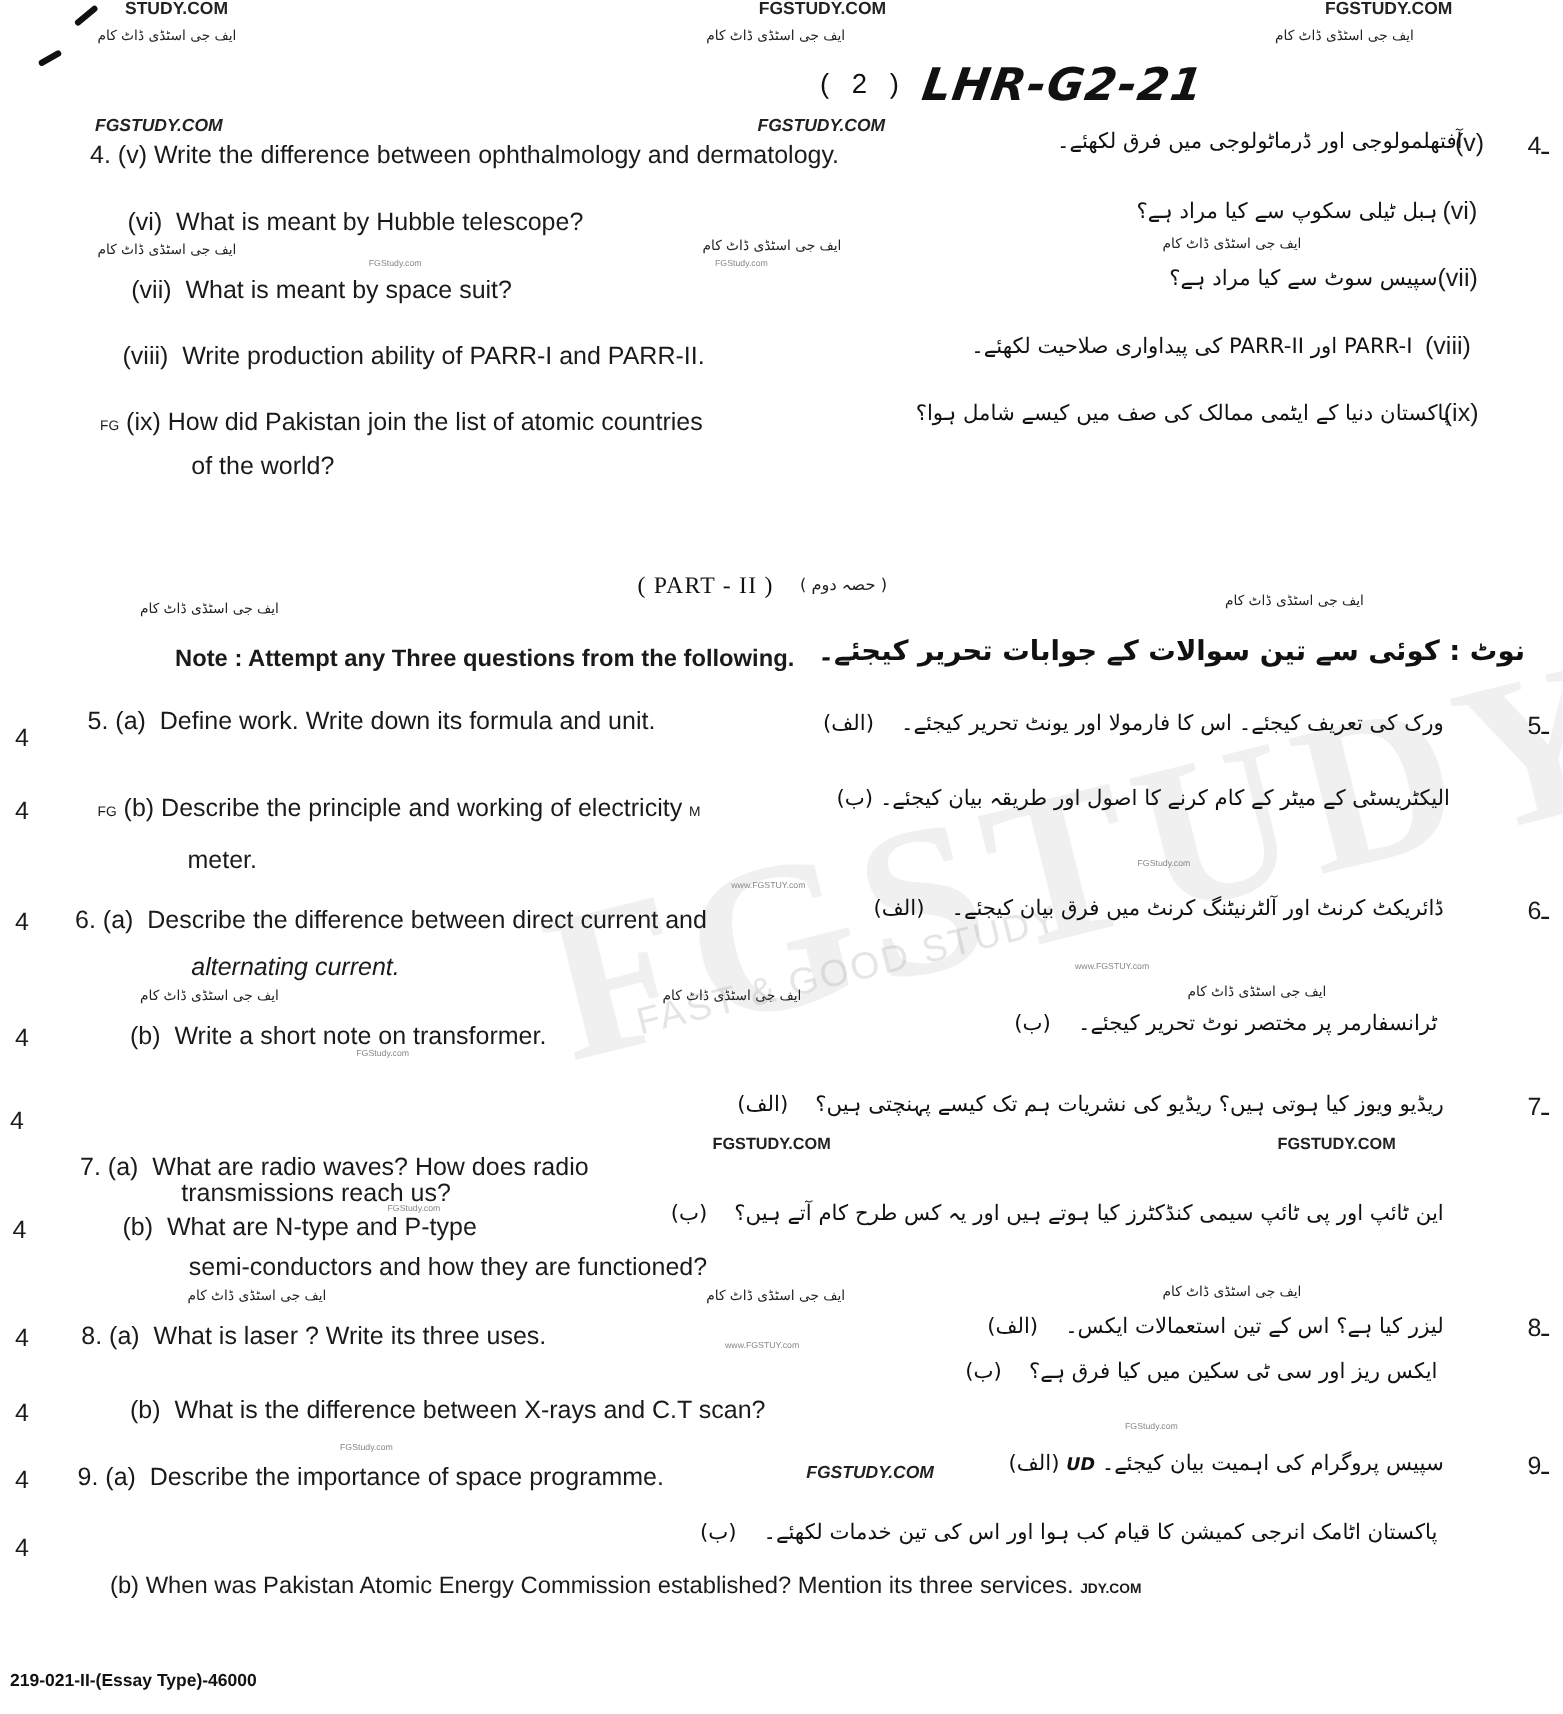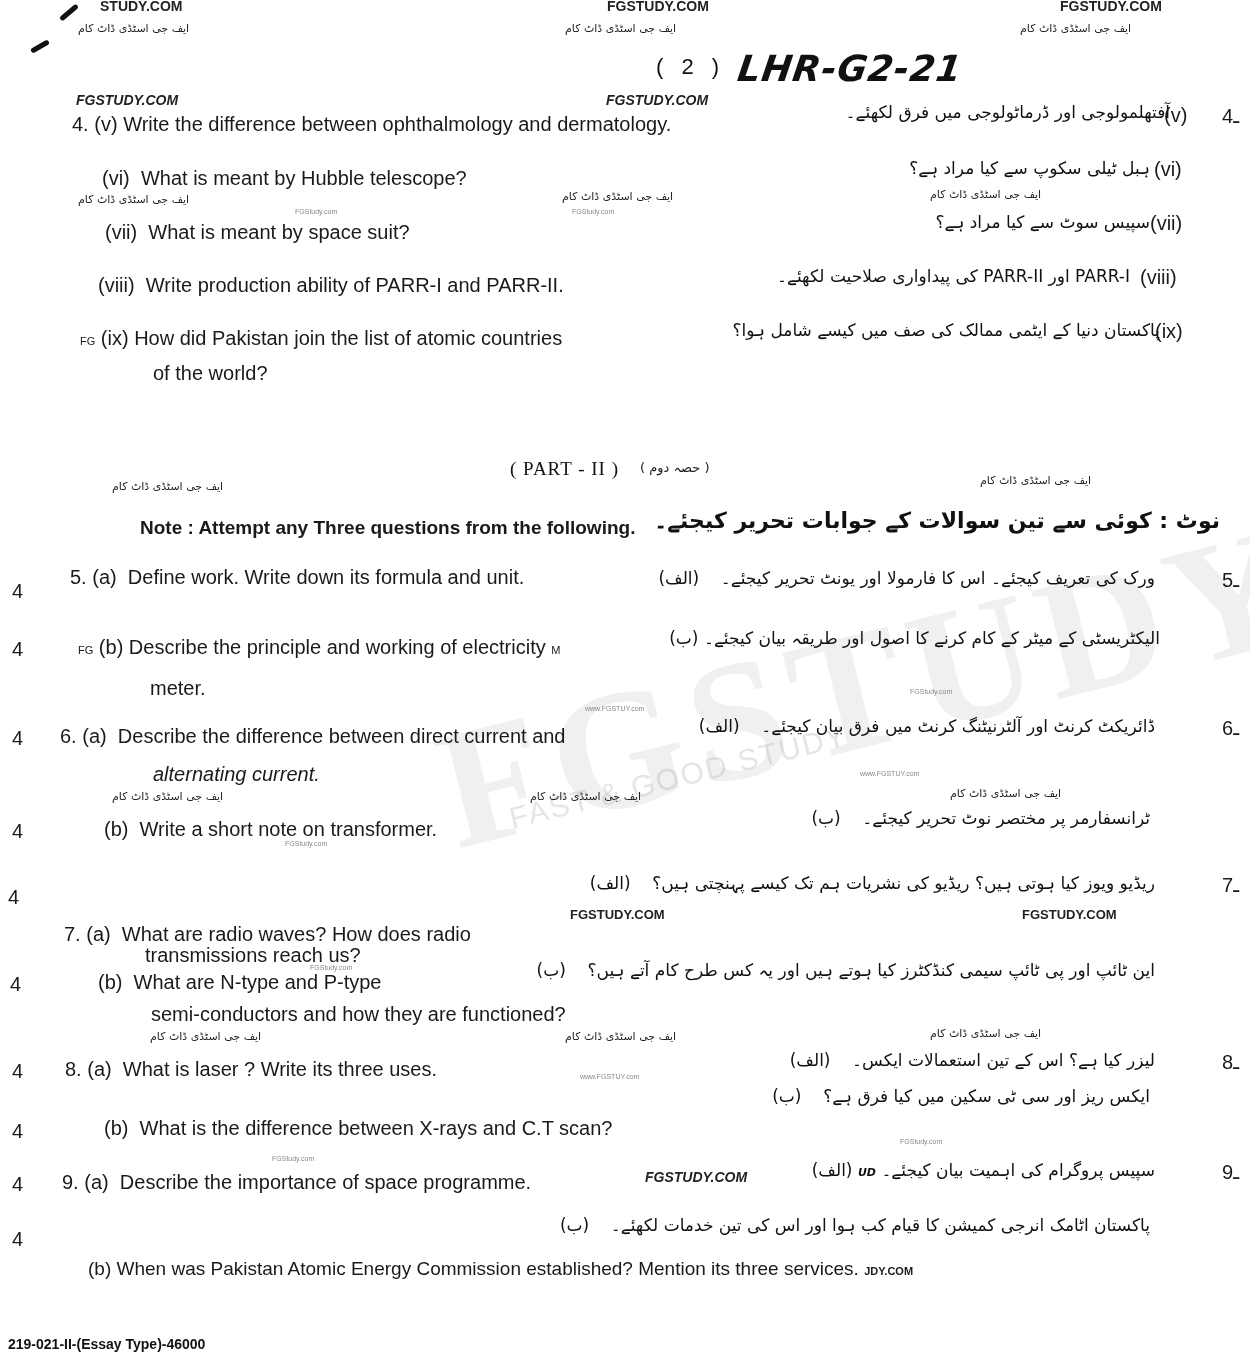--- a/index.html
+++ b/index.html
@@ -219,21 +219,21 @@
 
 <div class="abs marks" style="left:12px; top:1173px;">4</div>
 <div class="abs q-en" style="left:62px; top:1171px;">
   <span>9.</span>
   <span>(a)</span>&nbsp;
   <span>Describe the importance of space programme.</span>
 </div>
 <div class="abs wm-en-i" style="left:645px; top:1169px;">FGSTUDY.COM</div>
 <div class="abs q-ur" style="right:95px; top:1160px;">
   <span>سپیس پروگرام کی اہمیت بیان کیجئے۔</span>
-  <span style="font-size:11px; font-style:italic; font-weight:bold;">UD</span>
+  <span style="font-size:14px; font-style:italic; font-weight:bold;">UD</span>
   <span>(الف)</span>
 </div>
 <div class="abs qnum-ur" style="left:1222px; top:1160px;">9ـ</div>
 
 <div class="abs marks" style="left:12px; top:1228px;">4</div>
 <div class="abs q-ur" style="right:100px; top:1215px;">
   <span>پاکستان اٹامک انرجی کمیشن کا قیام کب ہوا اور اس کی تین خدمات لکھئے۔</span>&nbsp;&nbsp;&nbsp;
   <span>(ب)</span>
 </div>
 <div class="abs q-en" style="left:88px; top:1258px; font-size:19px;">

